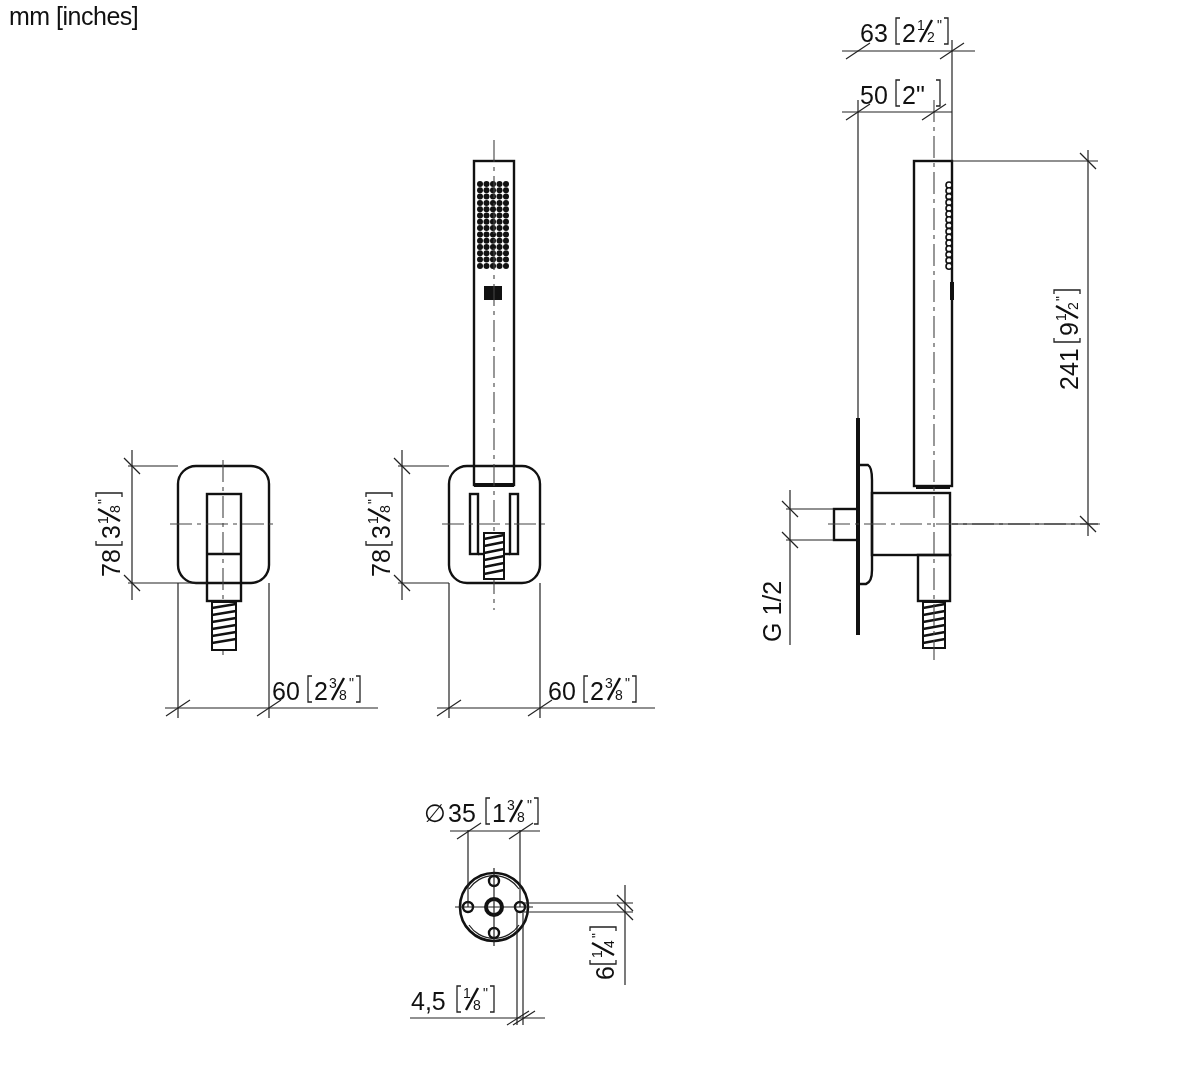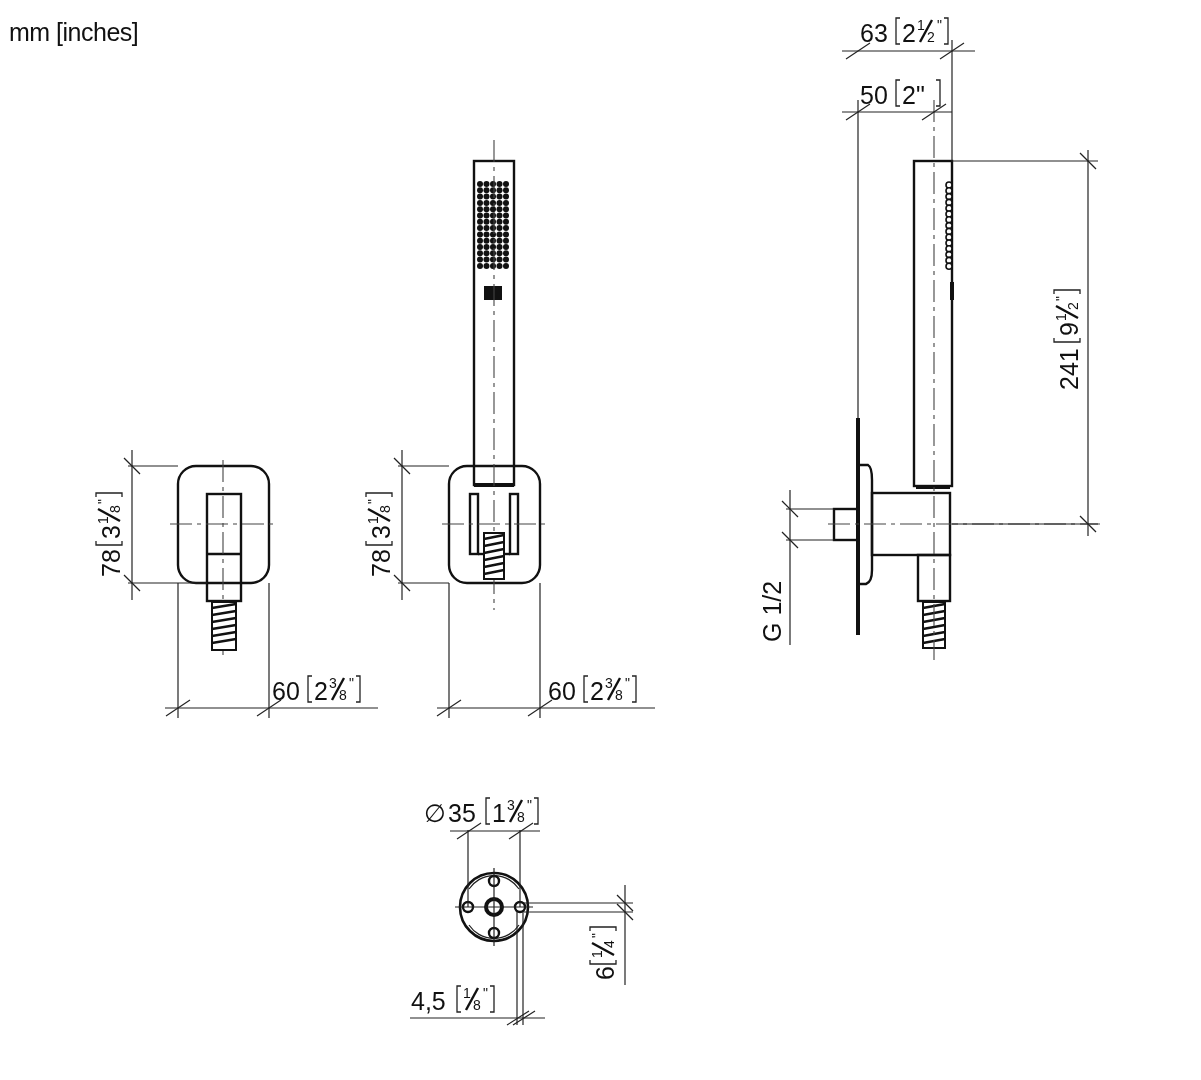--- a/index.html
+++ b/index.html
@@ -1,18 +1,18 @@
 <!DOCTYPE html>
 <html><head>
   <meta charset="utf-8">
   <style>
     html, body { margin: 0; padding: 0; background: #ffffff; }
     body { width: 1201px; height: 1080px; position: relative; overflow: hidden;
            font-family: "Liberation Sans", "DejaVu Sans", sans-serif; color: #111; }
-    #units { position: absolute; left: 9px; top: 18px; font-size: 25px; letter-spacing: -0.5px; }
+    #units { position: absolute; left: 9px; top: 2px; font-size: 25px; letter-spacing: -0.5px; }
     svg { position: absolute; left: 0; top: 0; }
     .ln { stroke: #222; stroke-width: 1.2; fill: none; }
     .th { stroke: #111; stroke-width: 2.4; fill: none; }
     .cl { stroke: #444; stroke-width: 1.1; fill: none; stroke-dasharray: 22 5 4 5; }
     .tick { stroke: #222; stroke-width: 1.2; }
     .lbl { font-family: "Liberation Sans", "DejaVu Sans", sans-serif; font-size: 25px; fill: #111; }
     .sm  { font-size: 14px; }
     .br  { stroke: #222; stroke-width: 1.3; fill: none; }
     .dot { fill: #111; }
   </style>

